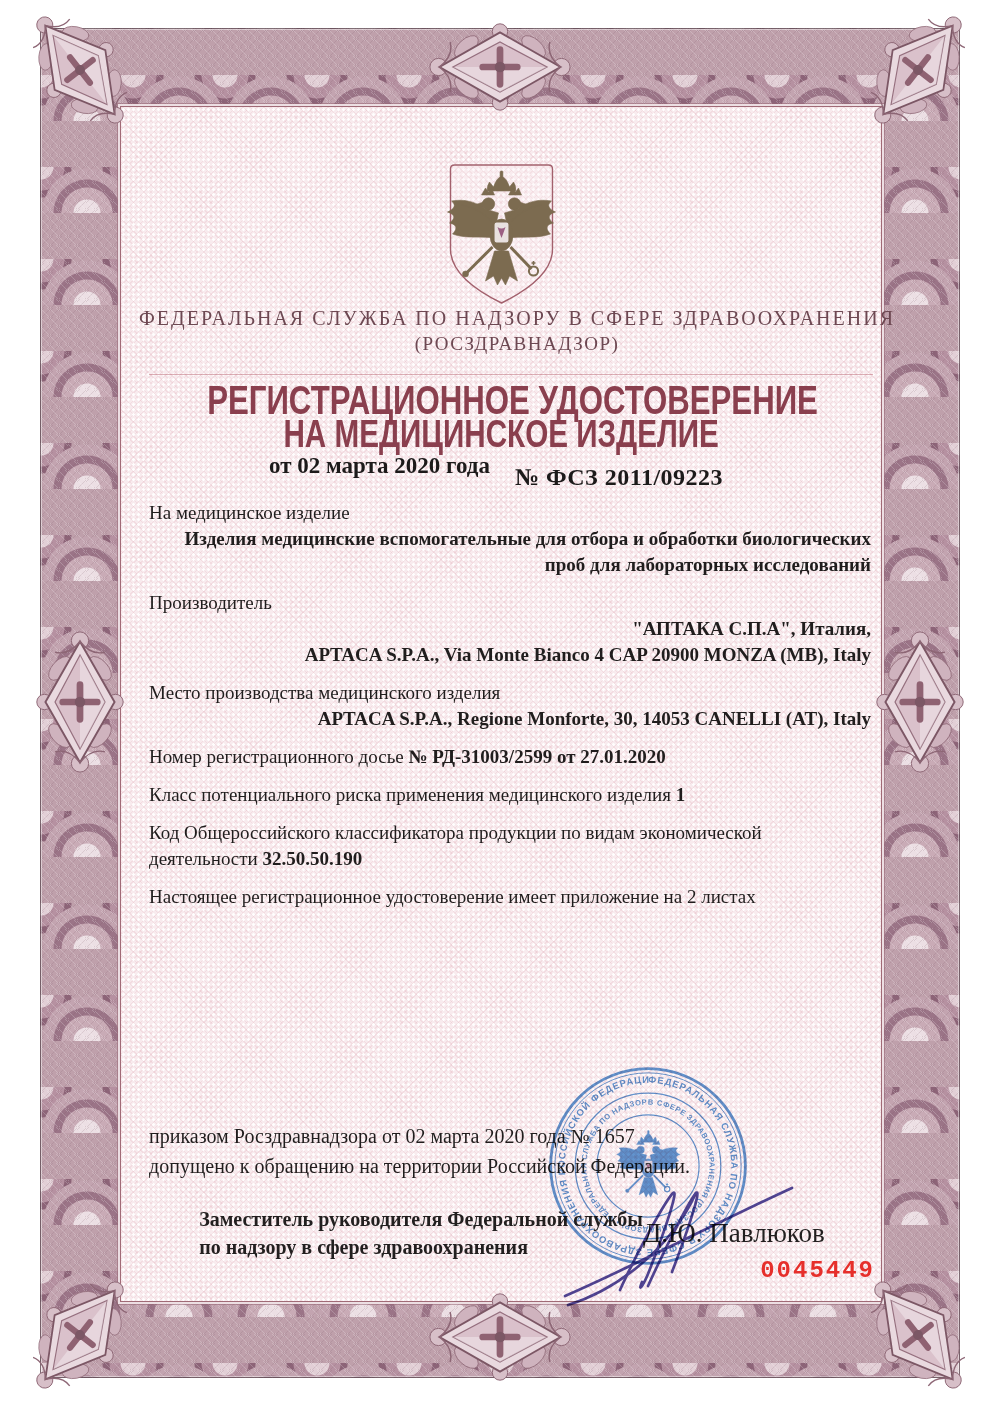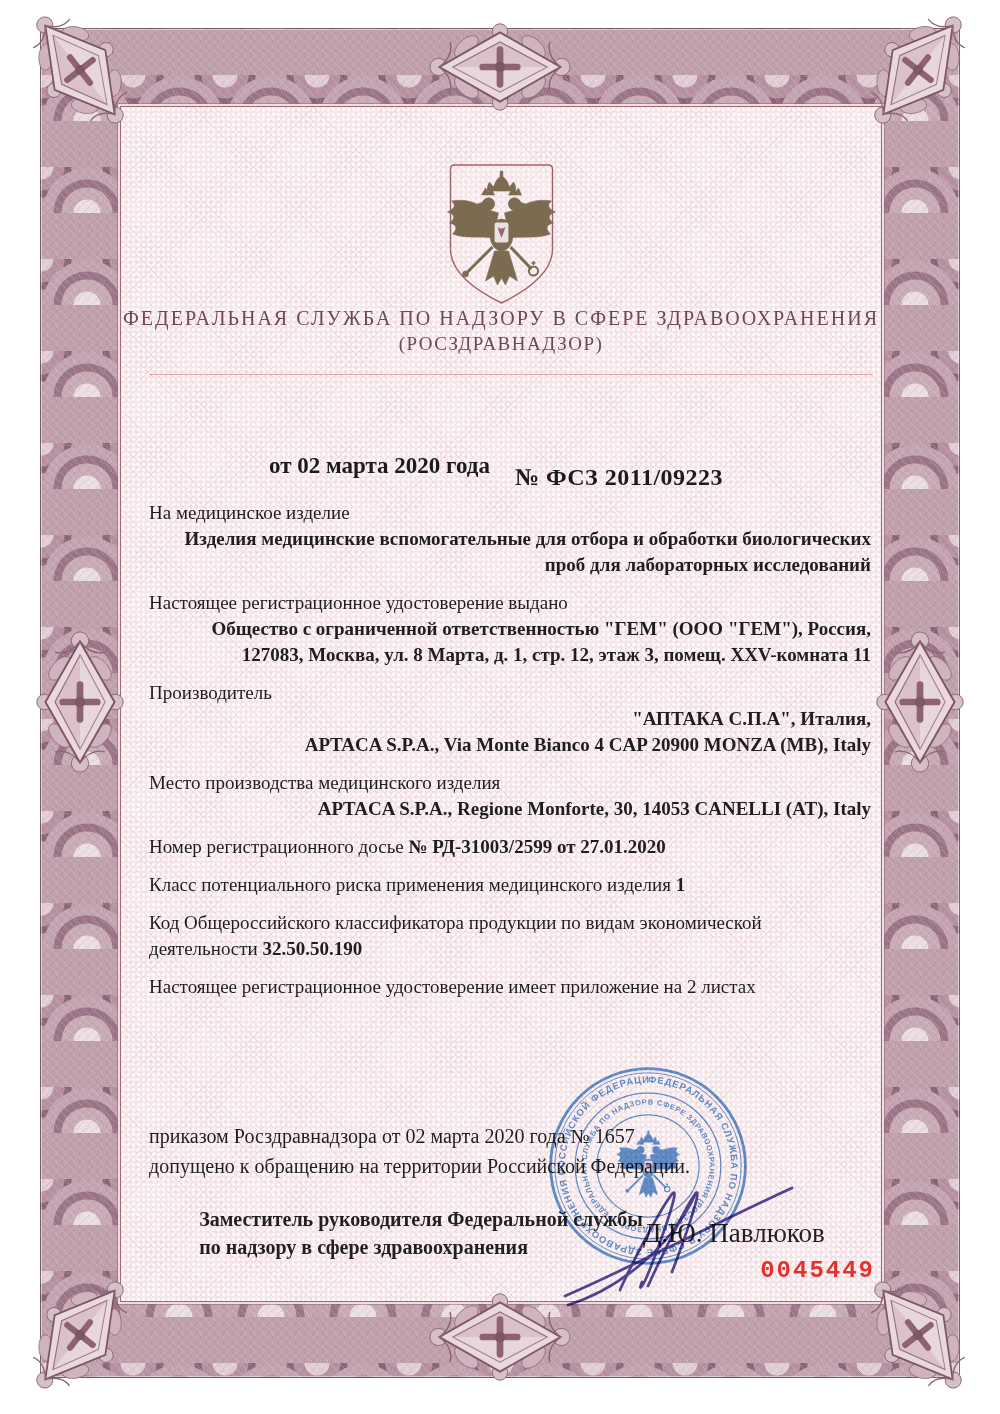--- a/index.html
+++ b/index.html
@@ -34,21 +34,21 @@
       repeating-linear-gradient(-45deg, rgba(228,182,192,.28) 0 1px, transparent 1px 5px);
     background-size:5px 5px, auto, auto;
     border:1px solid #a06a76;
     box-shadow:0 0 0 2px rgba(240,228,232,.95), 0 0 0 3px rgba(150,100,114,.55);
     z-index:2;
   }
   .orn{position:absolute;z-index:3;}
   
   .crest{position:absolute;left:308px;top:52px;width:145px;height:152px;color:#7c6b50;}
   .agency{
-    position:absolute;left:0;top:198px;width:100%;text-align:center;
+    position:absolute;left:16px;top:198px;width:100%;text-align:center;
     color:#6d4852;font-size:20px;line-height:26px;letter-spacing:2px;
   }
   .agency .l2{font-size:19px;letter-spacing:1.5px;}
   .sep{position:absolute;left:28px;top:267px;width:724px;height:0;border-top:1px solid rgba(190,110,122,.55);}
   .title{
     position:absolute;left:0;top:276px;width:100%;text-align:center;
     color:#8a3f4e;font-family:"Liberation Sans",sans-serif;font-weight:bold;
   }
   .title .t1,.title .t2{display:inline-block;transform:scaleX(.78);transform-origin:50% 50%;white-space:nowrap;}
   .title .t1{font-size:40px;line-height:35px;}
@@ -177,36 +177,35 @@
     <use href="#dheagle"></use>
   </svg>
 
   <div class="agency">
     <div class="l1">ФЕДЕРАЛЬНАЯ СЛУЖБА ПО НАДЗОРУ В СФЕРЕ ЗДРАВООХРАНЕНИЯ</div>
     <div class="l2">(РОСЗДРАВНАДЗОР)</div>
   </div>
 
   <div class="sep"></div>
 
+  <div class="title">
+    <div><span class="t1">РЕГИСТРАЦИОННОЕ УДОСТОВЕРЕНИЕ</span></div>
+    <div><span class="t2">НА МЕДИЦИНСКОЕ ИЗДЕЛИЕ</span></div>
+  </div>
 
   <div class="numrow">
     <span class="date">от  02 марта 2020 года</span>
     <span class="regnum">№  ФСЗ 2011/09223</span>
   </div>
 
   <div class="bodytext">
     <div class="blk">
       <div class="lbl">На медицинское изделие</div>
       <div class="val pre">Изделия медицинские вспомогательные для отбора и обработки биологических
 проб для лабораторных исследований</div>
-    </div>
-    <div class="blk">
-      <div class="lbl">Настоящее регистрационное удостоверение выдано</div>
-      <div class="val pre">Общество с ограниченной ответственностью "ГЕМ" (ООО "ГЕМ"), Россия,
-127083, Москва, ул. 8 Марта, д. 1, стр. 12, этаж 3, помещ. XXV-комната 11</div>
     </div>
     <div class="blk">
       <div class="lbl">Производитель</div>
       <div class="val pre">"АПТАКА С.П.А", Италия,
 APTACA S.P.A., Via Monte Bianco 4 CAP 20900 MONZA (MB), Italy</div>
     </div>
     <div class="blk">
       <div class="lbl">Место производства медицинского изделия</div>
       <div class="val">APTACA S.P.A., Regione Monforte, 30, 14053 CANELLI (AT), Italy</div>
     </div>

